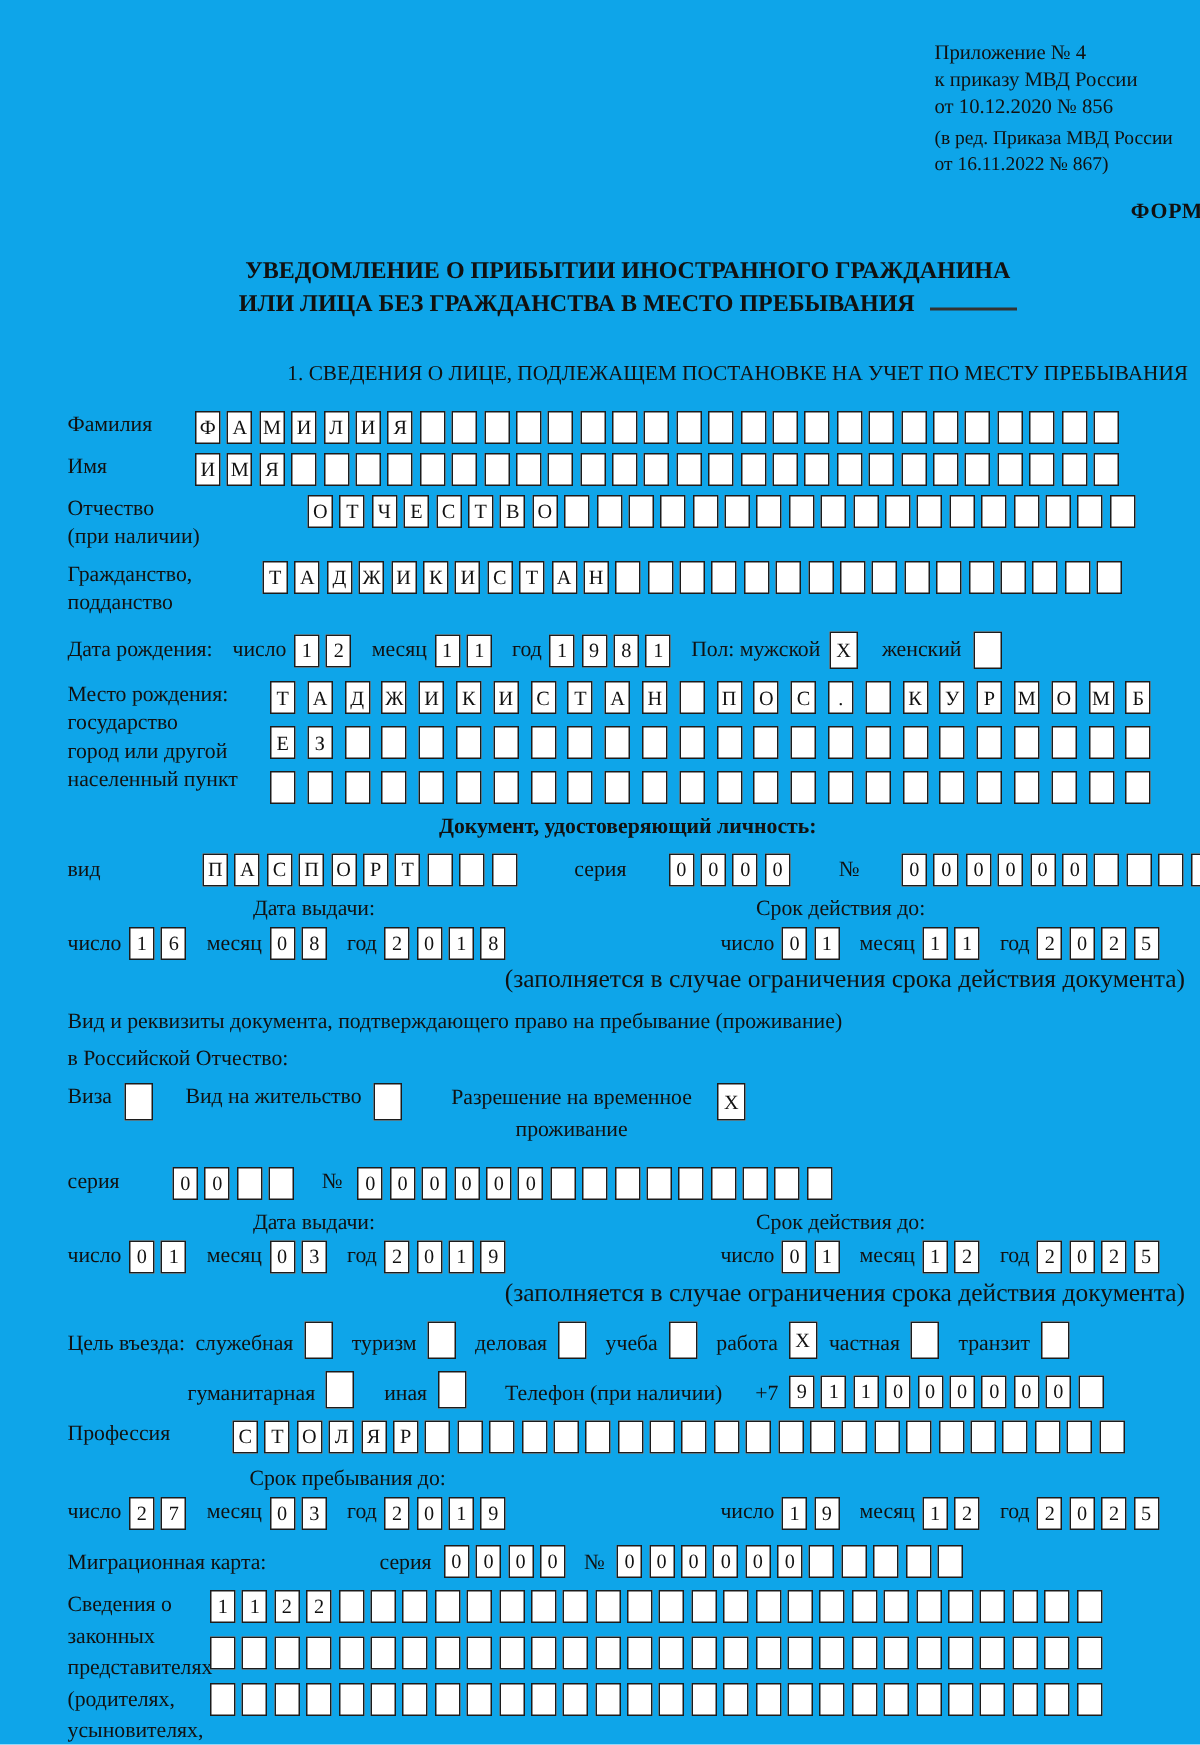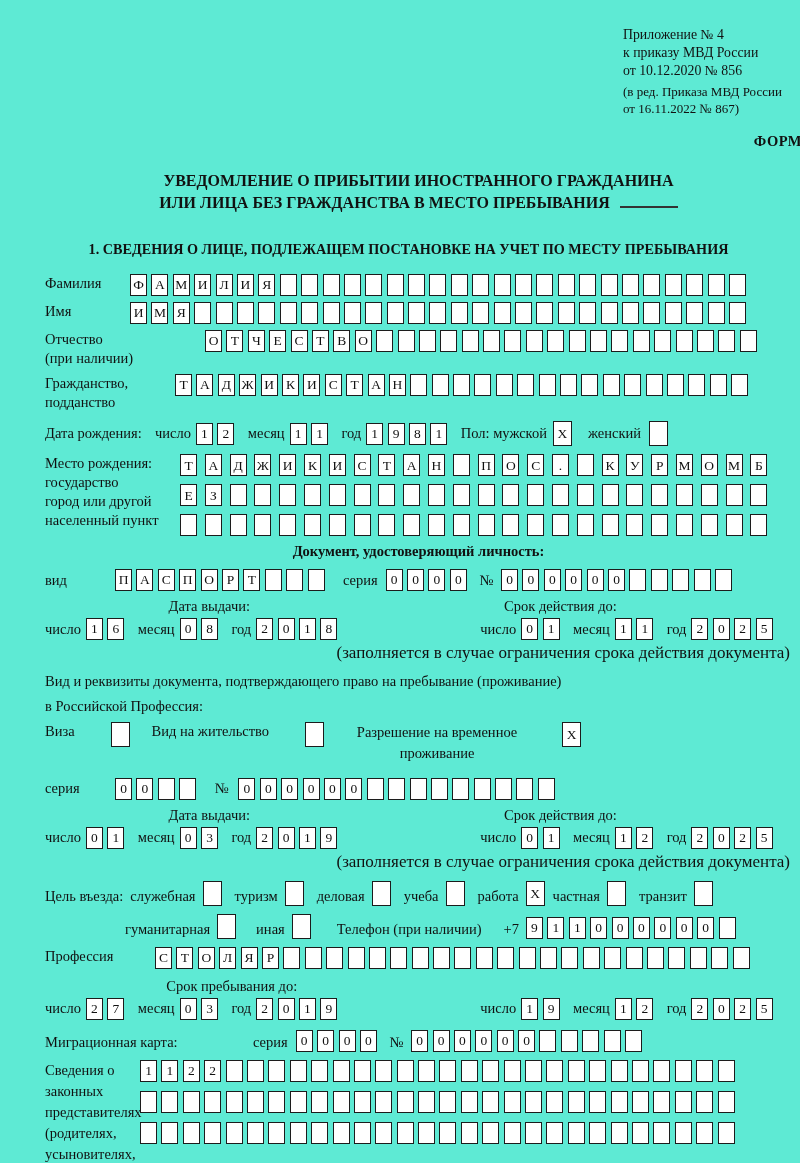--- a/index.html
+++ b/index.html
@@ -1,27 +1,27 @@
 <!DOCTYPE html>
 <html><head>
 <meta charset="utf-8">
 <style>
   html,body{margin:0;padding:0;background:#fff;}
   .page{
     position:relative;width:800px;height:1163px;box-sizing:border-box;
-    padding:26px 8px 0 45px;overflow:hidden;background:#5eead4;color:#111;
+    padding:26px 8px 0 45px;overflow:hidden;background:#0ea5e9;color:#111;
     font-family:"Liberation Serif","DejaVu Serif",serif;font-size:14.5px;line-height:1.3;
   }
   .hdr{margin-left:578px;width:215px;font-size:13.8px;}
   .hdr .ln{white-space:nowrap;}
   .hdr .ed{font-size:13px;margin-top:4px;}
   .forma{margin-left:578px;width:190px;text-align:right;font-weight:bold;margin-top:14px;letter-spacing:.5px;}
   .title{margin-top:20px;text-align:center;font-weight:bold;font-size:16px;line-height:1.35;}
   .blankline{display:inline-block;width:58px;border-bottom:2px solid #333;height:12px;margin-left:10px;}
-  .sec1{margin-top:26px;margin-left:-20px;text-align:center;font-weight:bold;font-size:14.2px;white-space:nowrap;}
+  .sec1{margin-top:26px;margin-left:-20px;text-align:right;font-weight:normal;font-size:14.2px;white-space:nowrap;}
   .rows{margin-top:16px;}
   .row{display:flex;align-items:flex-start;margin-bottom:6px;}
   .lbl{flex-shrink:0;}
   .w70{width:70px;} .w85{width:85px;} .w95{width:95px;} .w110{width:110px;}
   .w130{width:130px;} .w135{width:135px;} .w160{width:160px;}
   .cells{display:flex;flex-wrap:nowrap;}
   .cell{
     display:inline-flex;align-items:center;justify-content:center;flex-shrink:0;
     width:15px;height:20px;border:1.6px solid #1c1c1c;margin-right:4.4px;
     font-size:13.5px;background:#fff;
@@ -37,21 +37,21 @@
   .dg .cells{margin-right:9px;}
   .dates-head{display:flex;margin-bottom:2px;}
   .dates-head .dh-left{width:44%;text-align:center;}
   .dates-head .dh-right{width:50%;text-align:center;}
   .dates-row{display:flex;align-items:center;}
   .dates-row .right{margin-left:auto;margin-right:6px;}
   .note-right{text-align:right;font-size:17px;margin:2px 2px 8px 0;}
   .dochead{text-align:center;font-weight:bold;margin:6px 0 8px 0;}
   .plain{margin-bottom:6px;font-family:Liberation Serif, serif;}
   .permit-row{display:flex;align-items:flex-start;margin:6px 0 14px 0;}
-  .permit-row .pair{display:flex;align-items:flex-start;gap:28px;}
+  .permit-row .pair{display:flex;align-items:flex-start;}
   .permit-row .txt{white-space:nowrap;margin-right:8px;}
   .permit-row .wrap{width:178px;text-align:center;margin-right:8px;line-height:1.45;}
   .purpose{display:flex;align-items:flex-end;margin-bottom:8px;}
   .purpose .opt{white-space:nowrap;margin-right:7px;}
   .purpose .checkbox{margin-right:13px;}
   .legal{display:flex;align-items:flex-start;margin-top:8px;}
   .legal .lblcol div{line-height:1.45;}
   .legal .cellcol .cells{margin-bottom:9px;}
   .ml{margin-left:38px;}
 </style>
@@ -334,21 +334,21 @@
             <span class="cell"></span>
             <span class="cell"></span>
             <span class="cell"></span>
             <span class="cell"></span>
           </div>
       </div>
     </div>
 
     <div class="dochead">Документ, удостоверяющий личность:</div>
 
-    <div class="row" style="align-items:center;">
+    <div class="row" style="align-items:center;gap:20px;">
       <div class="lbl w70">вид</div>
       <div class="cells" style="margin-right:14px;">
           <span class="cell">П</span>
           <span class="cell">А</span>
           <span class="cell">С</span>
           <span class="cell">П</span>
           <span class="cell">О</span>
           <span class="cell">Р</span>
           <span class="cell">Т</span>
           <span class="cell"></span>
@@ -418,21 +418,21 @@
             <span class="cell">2</span>
             <span class="cell">0</span>
             <span class="cell">2</span>
             <span class="cell">5</span>
           </span>
       </div>
     </div>
     <div class="note-right">(заполняется в случае ограничения срока действия документа)</div>
 
     <div class="plain">Вид и реквизиты документа, подтверждающего право на пребывание (проживание)</div>
-    <div class="plain">в Российской Профессия:</div>
+    <div class="plain">в Российской Отчество:</div>
 
     <div class="permit-row">
       <div class="pair">
         <span class="txt">Виза</span>
         <span class="checkbox" style="margin-right:22px;"></span>
       </div>
       <div class="pair">
         <span class="txt">Вид на жительство</span>
         <span class="checkbox" style="margin-right:24px;"></span>
       </div>

